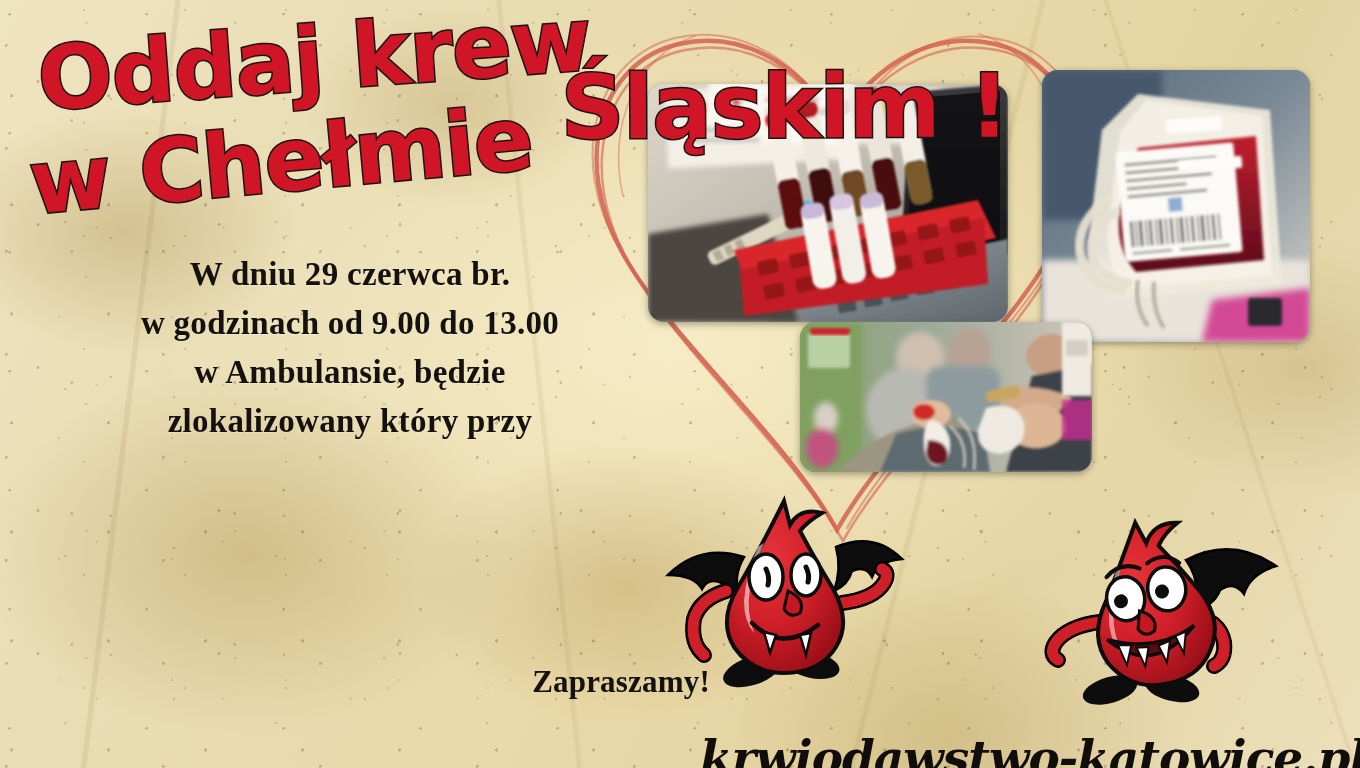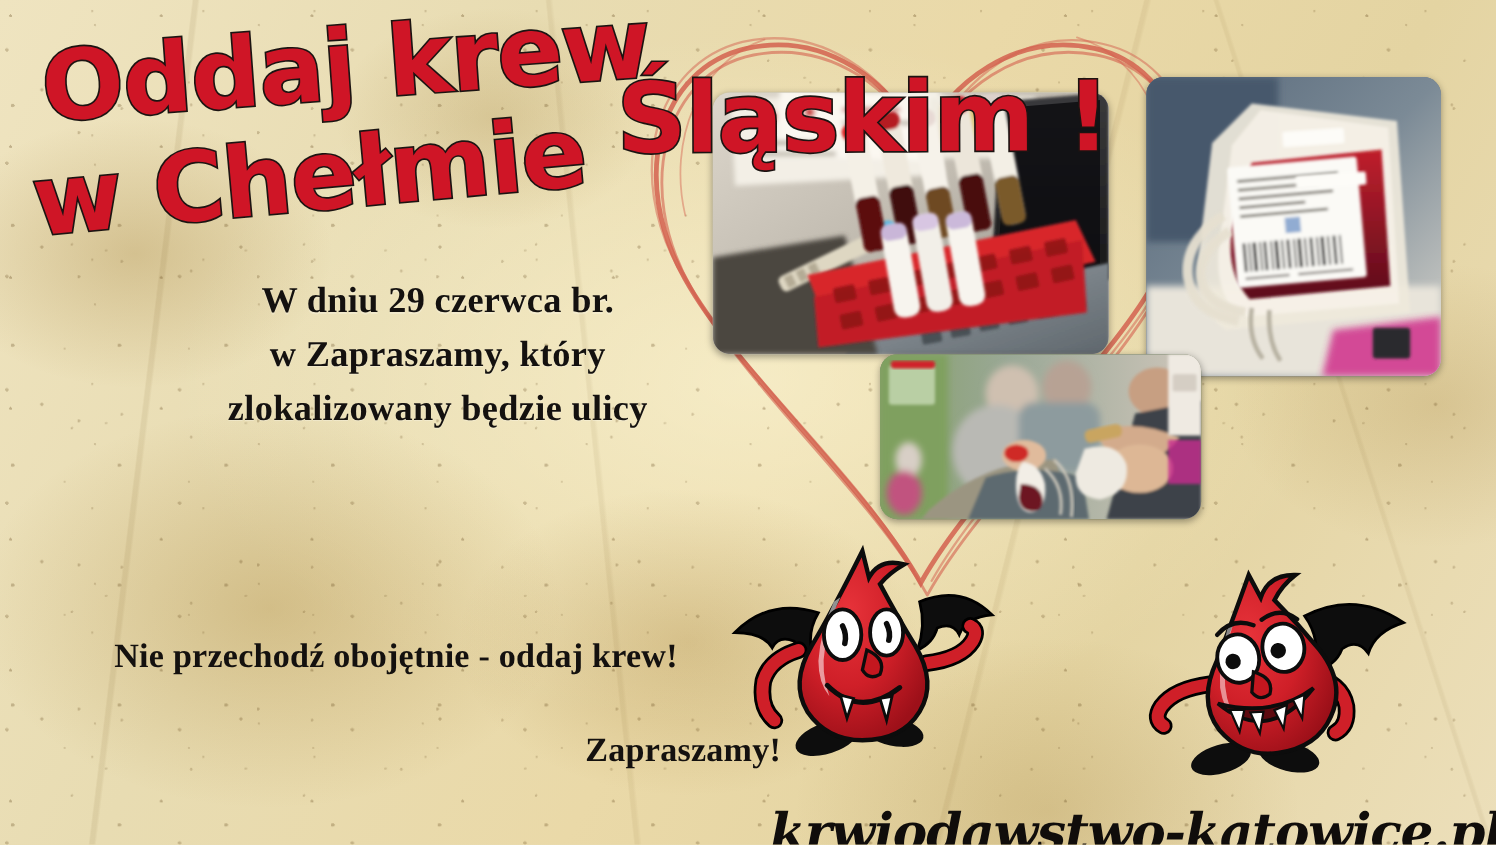--- a/index.html
+++ b/index.html
@@ -70,21 +70,21 @@
   .photo{position:absolute;border-radius:16px;overflow:hidden;
          box-shadow:0 2px 7px rgba(0,0,0,.35);}
   
   .ph-tubes{left:648px;top:84px;width:360px;height:238px;background:#cfcfc9;}
   
   .ph-bag{left:1042px;top:70px;width:268px;height:272px;background:#6d7a86;}
   
   .ph-donor{left:800px;top:322px;width:292px;height:150px;background:#6f7f62;}
 
   
-  .body-block{position:absolute;left:0;top:250px;width:700px;text-align:center;margin-left:48px;}
+  .body-block{position:absolute;left:0;top:250px;width:700px;text-align:center;}
   .body-line{
     font-family:"Liberation Serif", serif;font-weight:bold;
     color:#14110f;font-size:33px;line-height:49px;
     letter-spacing:.3px;text-shadow:0 1px 0 rgba(255,255,255,.25);
   }
   .slogan{
     position:absolute;left:10px;top:578px;width:700px;text-align:center;
     font-family:"Liberation Serif", serif;font-weight:bold;
     color:#14110f;font-size:31px;letter-spacing:.2px;
   }
@@ -406,25 +406,25 @@
     </svg>
   </div>
 
   <div class="headline">
     <div class="hl-line hl1">Oddaj krew</div>
     <div class="hl-line hl2"><span>w Chełmie </span><span class="up">Śląskim !</span></div>
   </div>
 
   <div class="body-block">
     <div class="body-line">W dniu 29 czerwca br.</div>
-    <div class="body-line">w Zapraszamy, który</div>
-    <div class="body-line">zlokalizowany będzie ulicy</div>
+    <div class="body-line">w godzinach od 9.00 do 13.00</div>
+    <div class="body-line">w Ambulansie, będzie</div>
+    <div class="body-line">zlokalizowany który przy</div>
   </div>
 
-  <div class="slogan">Nie przechodź obojętnie - oddaj krew!</div>
   <div class="invite">Zapraszamy!</div>
 
   <svg class="mascot mascot-a" viewBox="0 0 280 215">
     <defs>
       <radialGradient id="dropA" cx="38%" cy="32%" r="72%">
         <stop offset="0" stop-color="#e7333a"></stop>
           <stop offset=".55" stop-color="#cf1f28"></stop>
         <stop offset="1" stop-color="#9d1019"></stop>
       </radialGradient>
     </defs>

